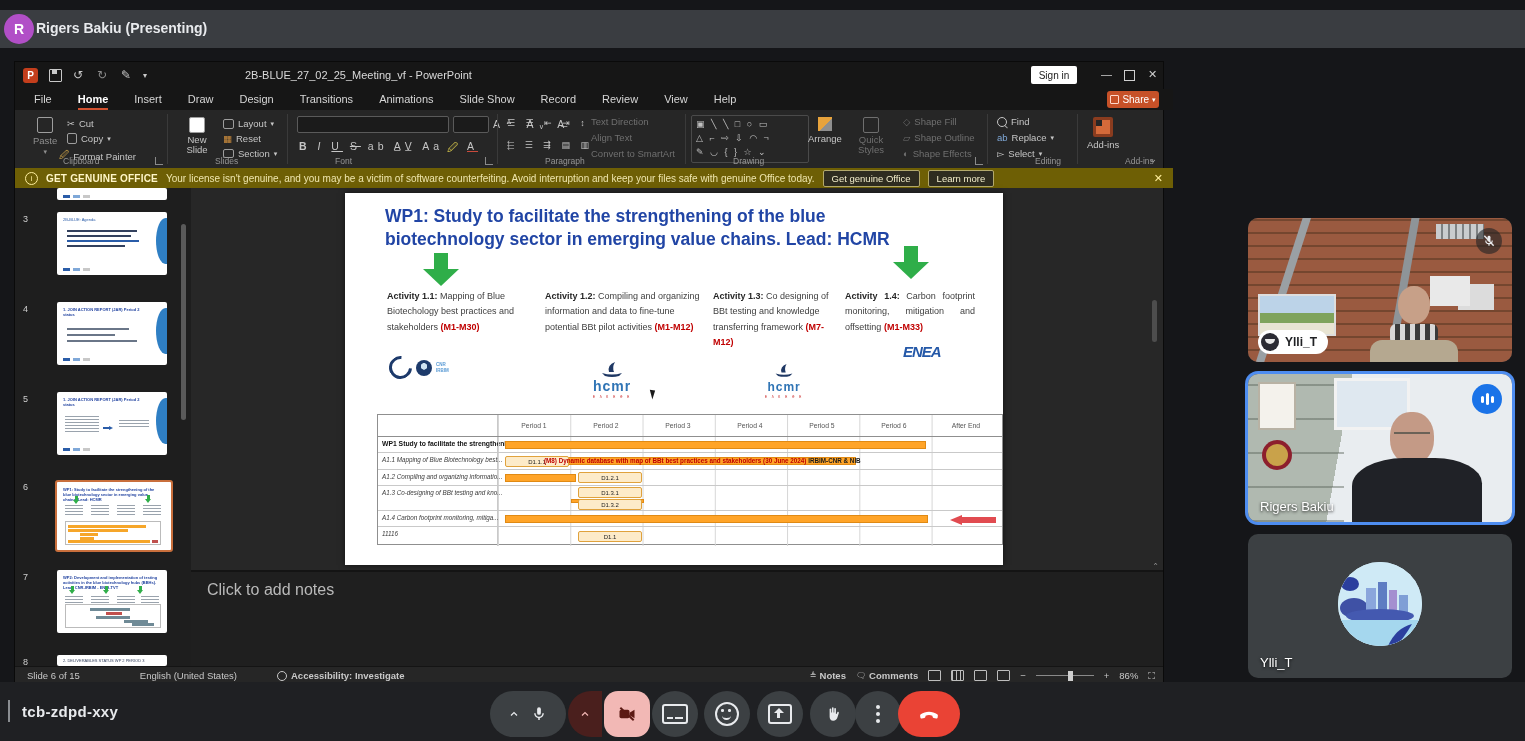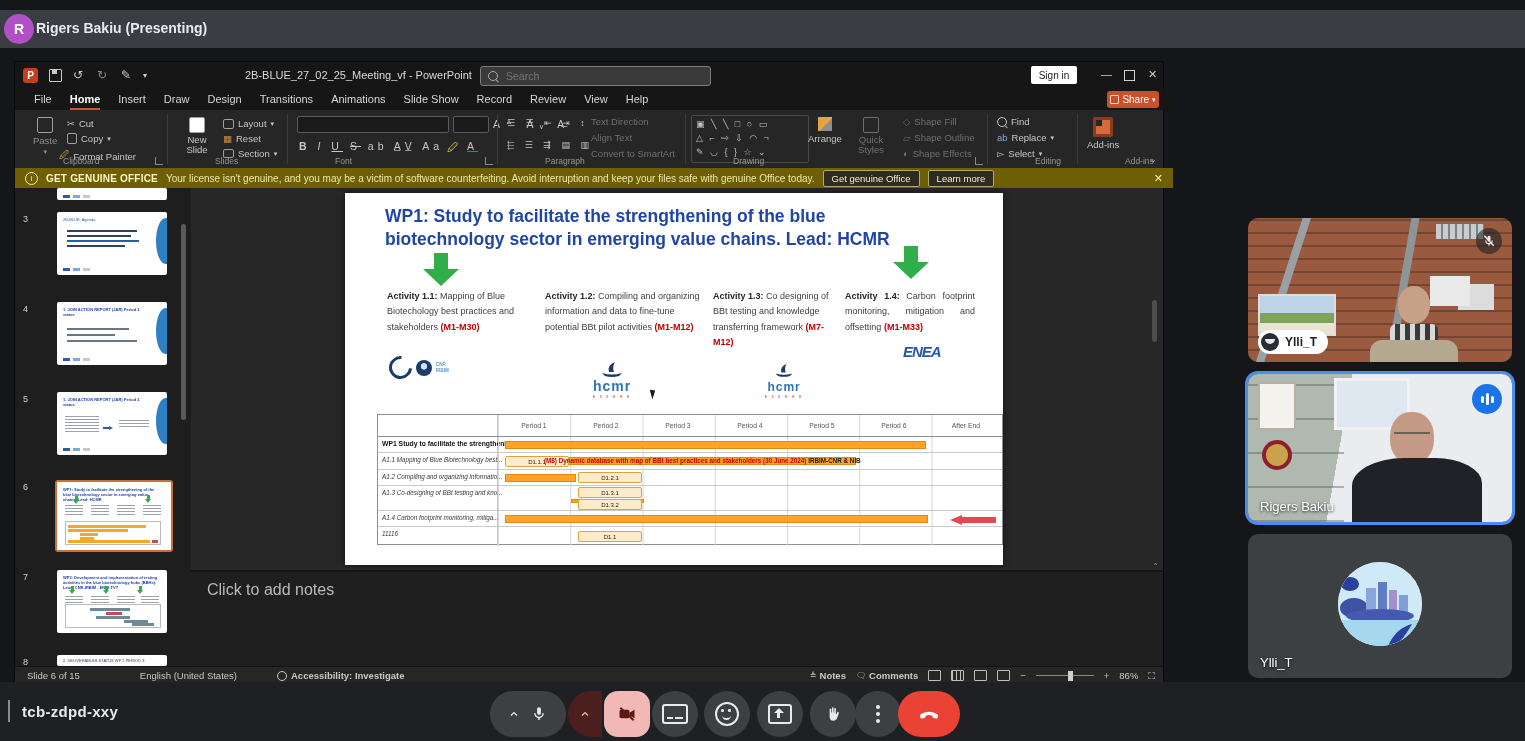--- a/index.html
+++ b/index.html
@@ -25,21 +25,21 @@
   .searchbox input{background:transparent;border:none;outline:none;color:#bfbfbf;font-size:10.5px;width:180px;font-family:inherit;}
   .mag{width:8px;height:8px;border:1.3px solid #a9a9a9;border-radius:50%;position:relative;flex:0 0 auto;}
   .mag:after{content:"";position:absolute;left:7px;top:7px;width:4px;height:1.3px;background:#a9a9a9;transform:rotate(45deg);transform-origin:0 0;}
   .signin{left:1016px;top:4px;width:46px;height:18px;background:#fff;color:#1b1b1b;font-size:10px;display:flex;align-items:center;justify-content:center;border-radius:2px;}
   .wc{top:6px;color:#cfcfcf;font-size:11px;}
   .wc-min{left:1086px;}
   .wc-res{left:1109px;top:8px;width:9px;height:9px;border:1.2px solid #cfcfcf;}
   .wc-x{left:1133px;}
 
   
-  .mtabs{left:0;top:27px;width:100%;height:21px;background:#161616;display:flex;align-items:center;padding-left:10px;gap:0;}
+  .mtabs{left:0;top:27px;width:100%;height:21px;background:#161616;display:flex;align-items:center;padding-left:10px;gap:8px;}
   .mtab{color:#d6d6d6;font-size:11px;padding:3px 9px 4px;position:relative;white-space:nowrap;}
   .mtab.active{color:#fff;font-weight:bold;}
   .mtab.active:after{content:"";position:absolute;left:9px;right:9px;bottom:-1px;height:2.5px;background:#d35230;}
   .sharebtn{left:1092px;top:2px;width:52px;height:17px;background:#c75128;border-radius:3px;color:#fff;font-size:10px;display:flex;align-items:center;justify-content:center;gap:3px;}
   .sharebtn .shic{width:7px;height:7px;border:1px solid #ffd9cc;border-radius:1px;position:relative;}
 
   
   .ribbon{left:0;top:48px;width:100%;height:58px;background:#262626;border-bottom:1px solid #121212;}
   .rgl{position:absolute;bottom:2px;font-size:8.5px;color:#969696;width:100%;text-align:left;margin-left:48px;}
   .rdiv{position:absolute;top:4px;bottom:4px;width:1px;background:#3a3a3a;}
@@ -222,24 +222,20 @@
   <div id="ppt" class="abs">
 
     <div class="tbar abs">
       <div class="ppticon abs">P</div>
       <div class="qa-save abs"></div>
       <div class="qat abs" style="left:58px;">↺</div>
       <div class="qat abs" style="left:82px;color:#8a8a8a;">↻</div>
       <div class="qat abs" style="left:106px;">✎</div>
       <div class="qat abs" style="left:128px;font-size:8px;top:9px;">▾</div>
       <div class="wtitle abs">2B-BLUE_27_02_25_Meeting_vf - PowerPoint</div>
-      <div class="searchbox abs">
-        <span class="mag"></span>
-        <input placeholder="Search" style="">
-      </div>
       <div class="signin abs">Sign in</div>
       <div class="wc wc-min abs">—</div>
       <div class="wc-res abs"></div>
       <div class="wc wc-x abs">✕</div>
     </div>
 
     <div class="mtabs abs">
       <span class="mtab">File</span>
       <span class="mtab active">Home</span>
       <span class="mtab">Insert</span>

